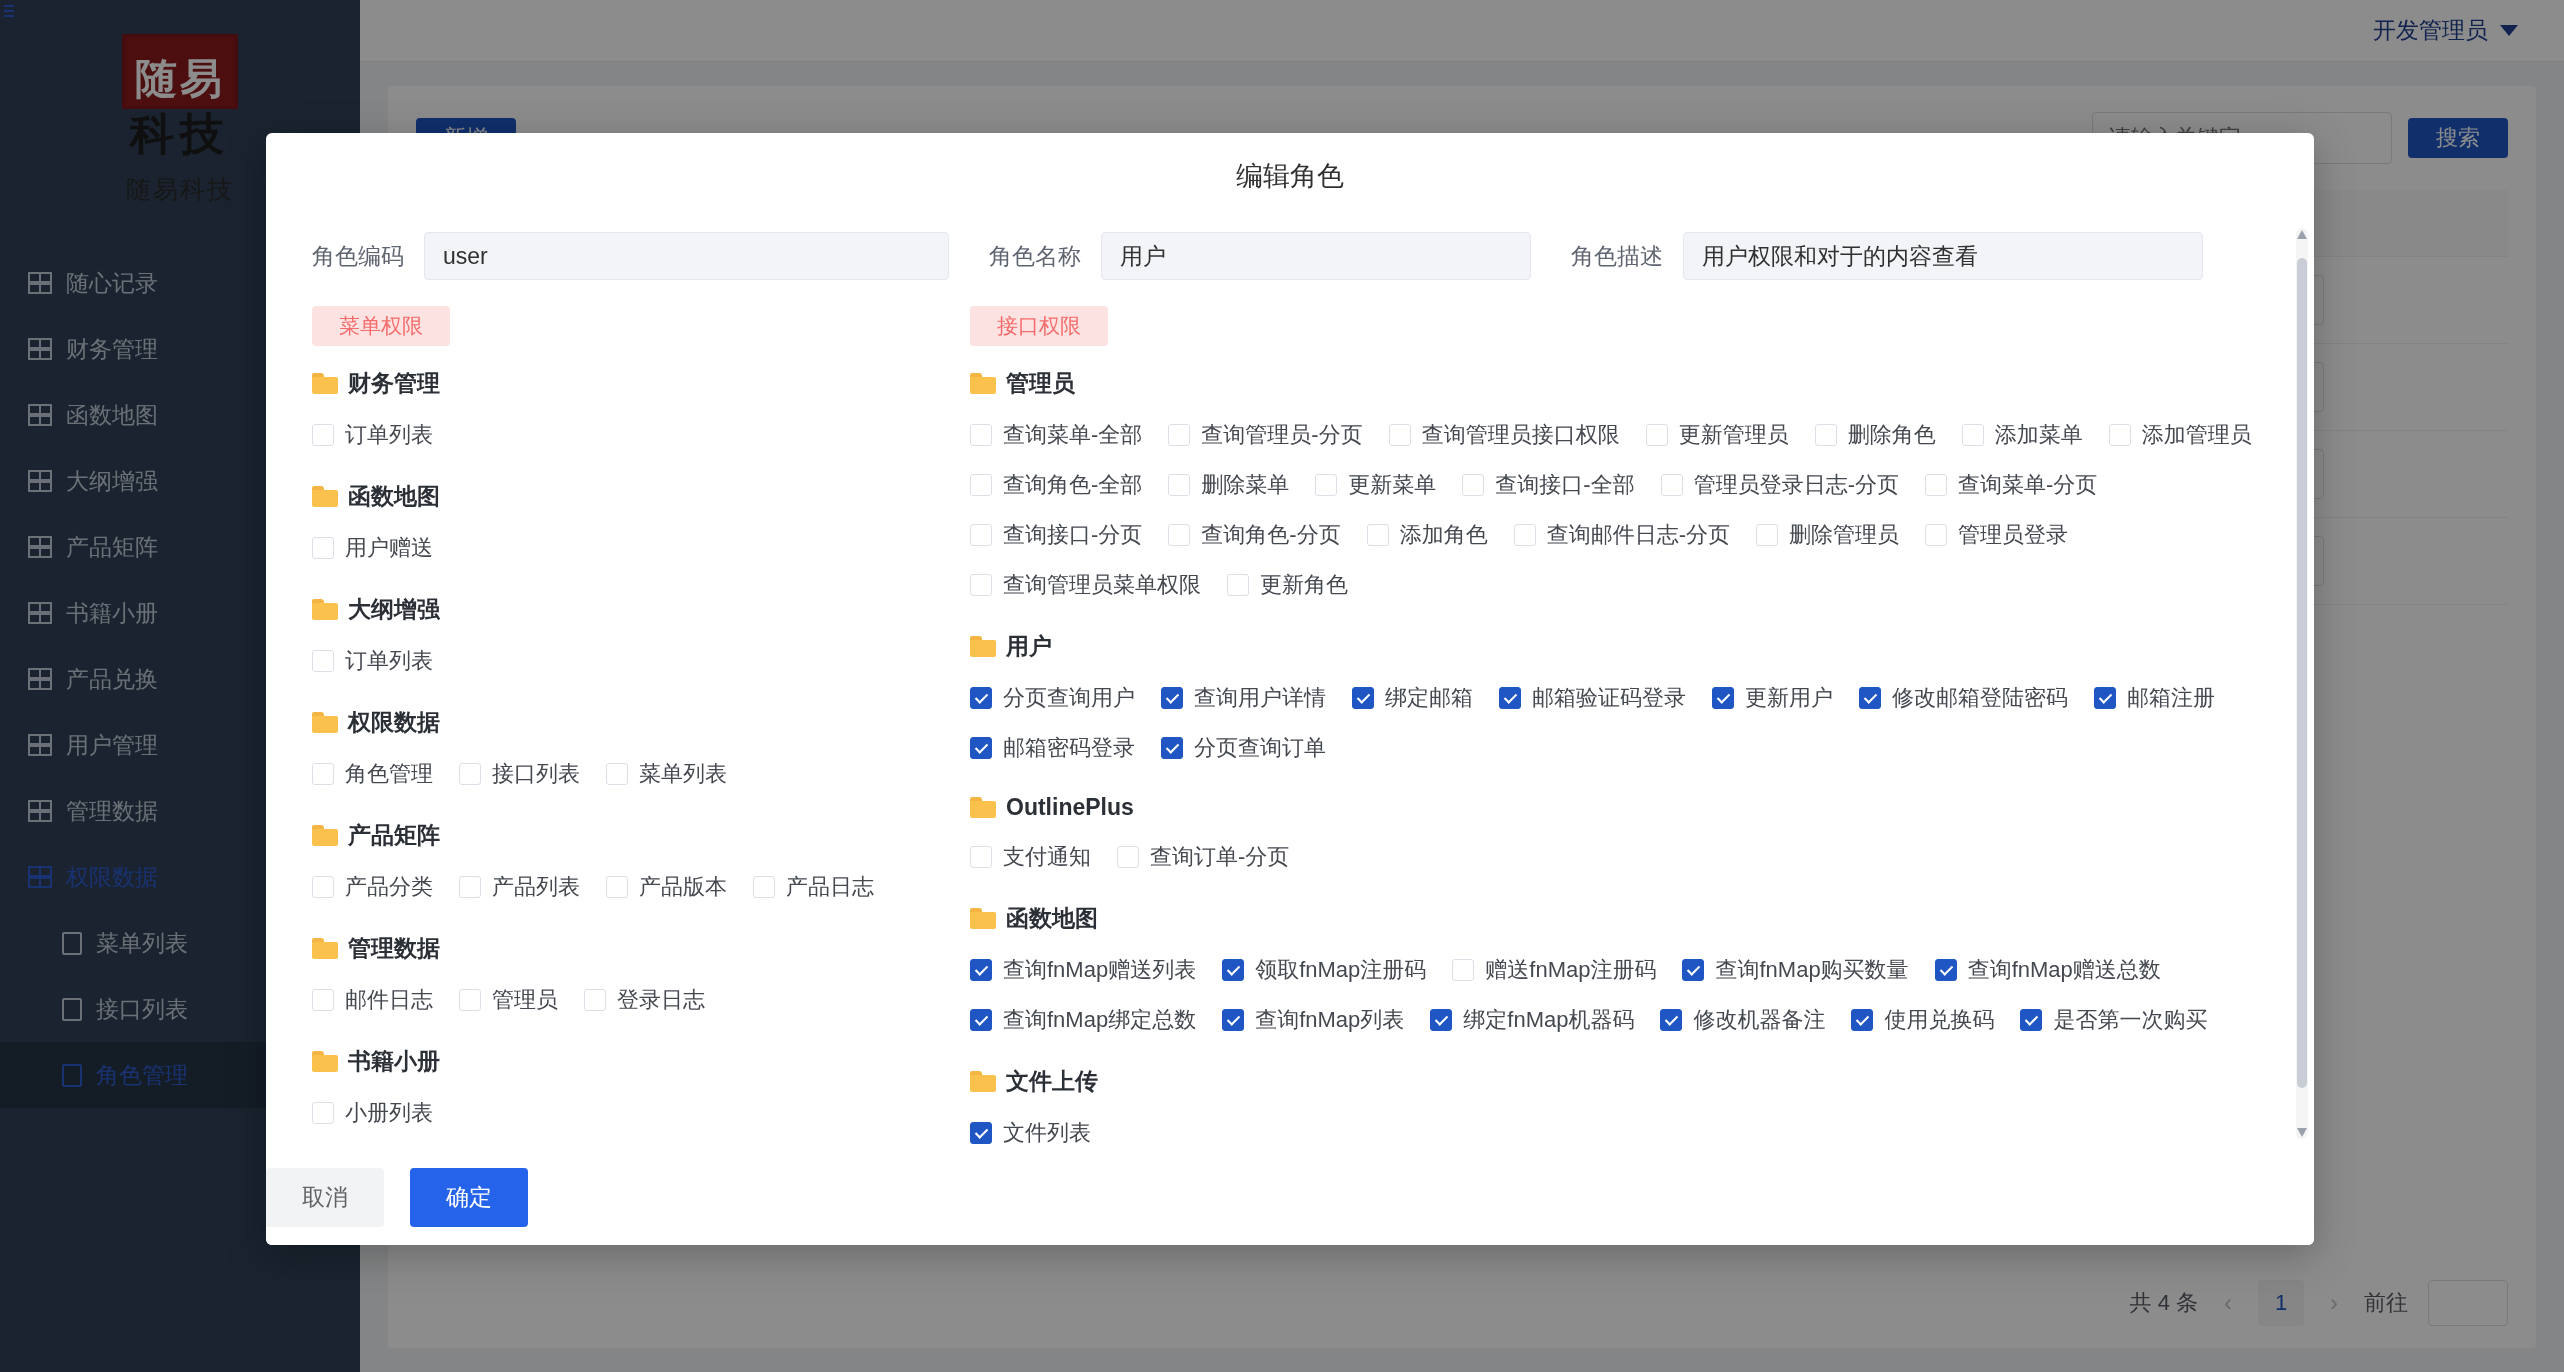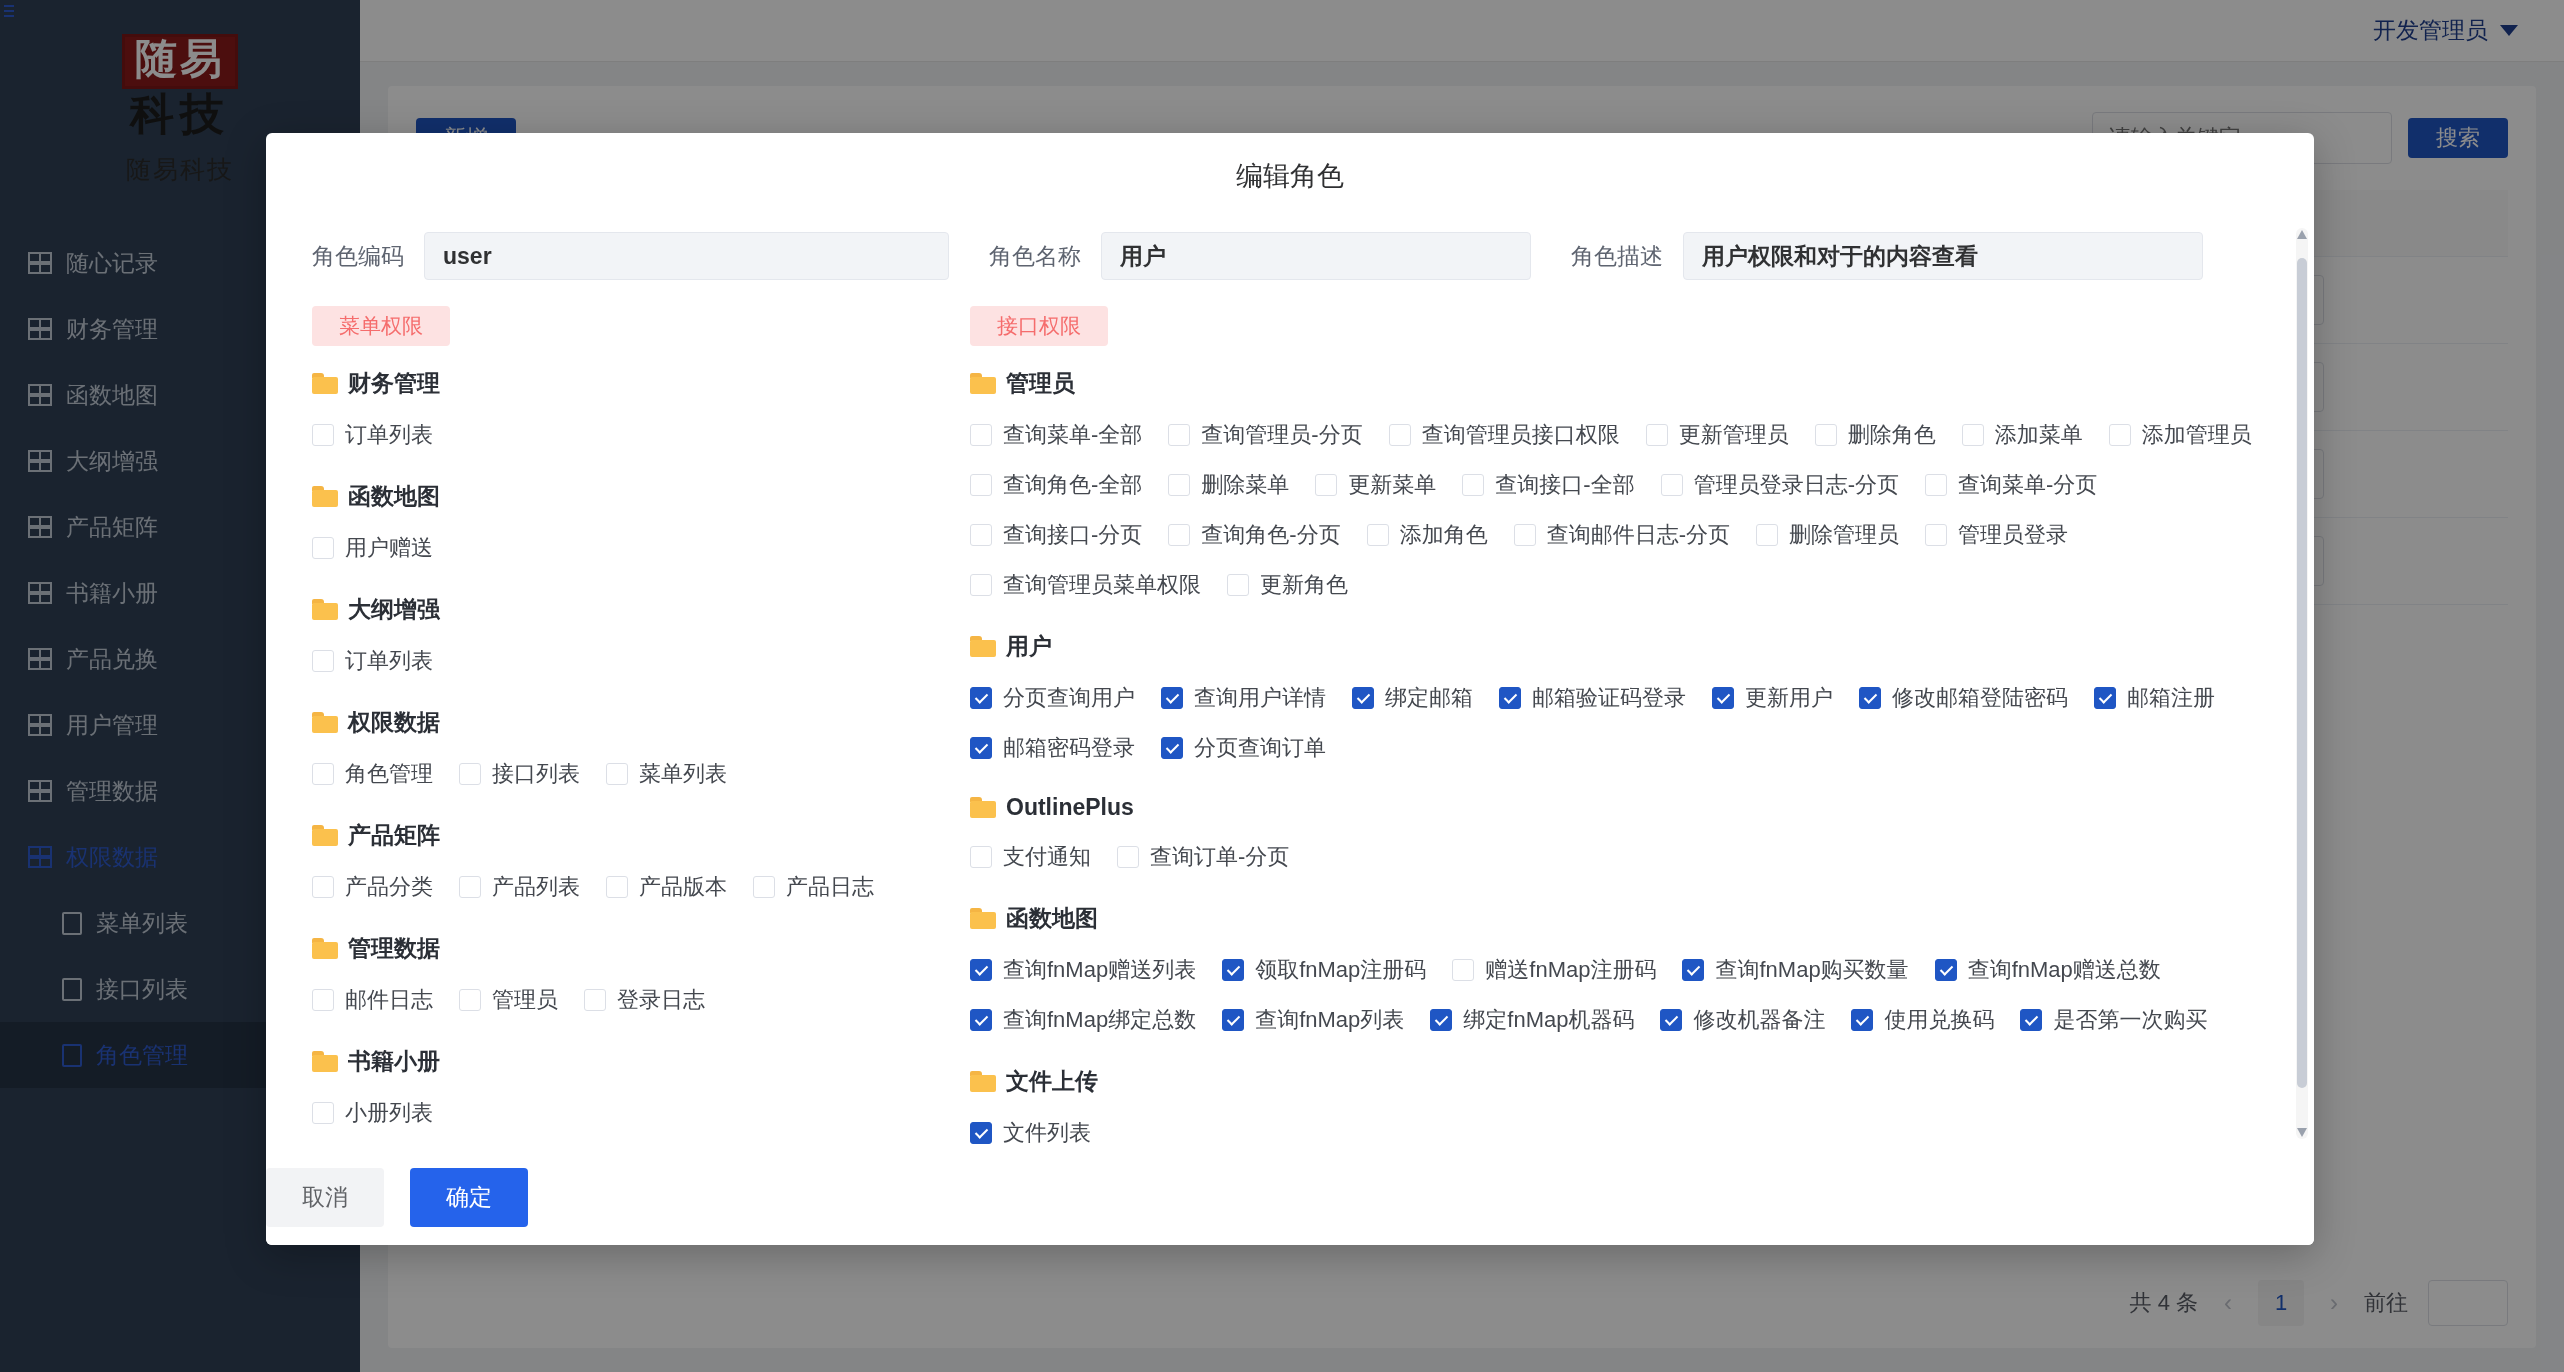--- a/index.html
+++ b/index.html
@@ -14,21 +14,21 @@
 
   
   .sidebar {
     width: 360px; flex: 0 0 360px; background: #304156; height: 1372px;
     color: #bfcbd9; overflow: hidden; position: relative;
   }
   .logo-wrap { padding: 34px 0 26px; text-align: center; }
   .logo-mark { display:inline-block; }
   .logo-top {
     background:#8b1a1a; color:#fff; font-weight:700; font-size:42px;
-    letter-spacing:3px; padding:0 10px 5px; display:inline-block;
+    letter-spacing:3px; padding:20px 10px 5px; display:inline-block;
     border:3px solid #7c1616; line-height:1.05;
   }
   .logo-bottom {
     font-size:44px; font-weight:700; color:#1c1c1c; letter-spacing:6px;
     line-height:1.05; margin-top:2px;
   }
   .logo-text { margin-top:16px; font-size:25px; color:#2b2b2b; letter-spacing:2px; }
   .nav { padding-top: 18px; }
   .nav-item {
     display:flex; align-items:center; gap:14px;
@@ -109,21 +109,21 @@
   .modal-header { height:85px; display:flex; align-items:center; justify-content:center;
     font-size:27px; color:#303133; }
   .modal-body { flex:1; overflow:hidden; position:relative; }
   .modal-scroll { position:absolute; inset:0; right:14px; overflow:hidden; }
 
   .form-row { display:flex; align-items:center; gap:0; padding:14px 46px 26px; }
   .form-item { display:flex; align-items:center; }
   .form-label { font-size:23px; color:#5e6470; width:auto; margin-right:20px; white-space:nowrap; }
   .form-input {
     height:48px; border:1px solid #e4e7ed; background:#f2f4f7; border-radius:4px;
-    padding:0 18px; font-size:23px; color:#303133; font-family:inherit;font-weight:bold;
+    padding:0 18px; font-size:23px; color:#303133; font-family:inherit;
   }
   .fi-code { width:525px; }
   .fi-name { width:430px; }
   .fi-desc { width:520px; }
   .spacer-lg { width:40px; }
 
   .perm-cols { display:flex; padding:0 46px 30px; gap:18px; }
   .perm-col { flex:1; min-width:0; }
   .perm-col.left { flex:0 0 640px; }
   .tag {

